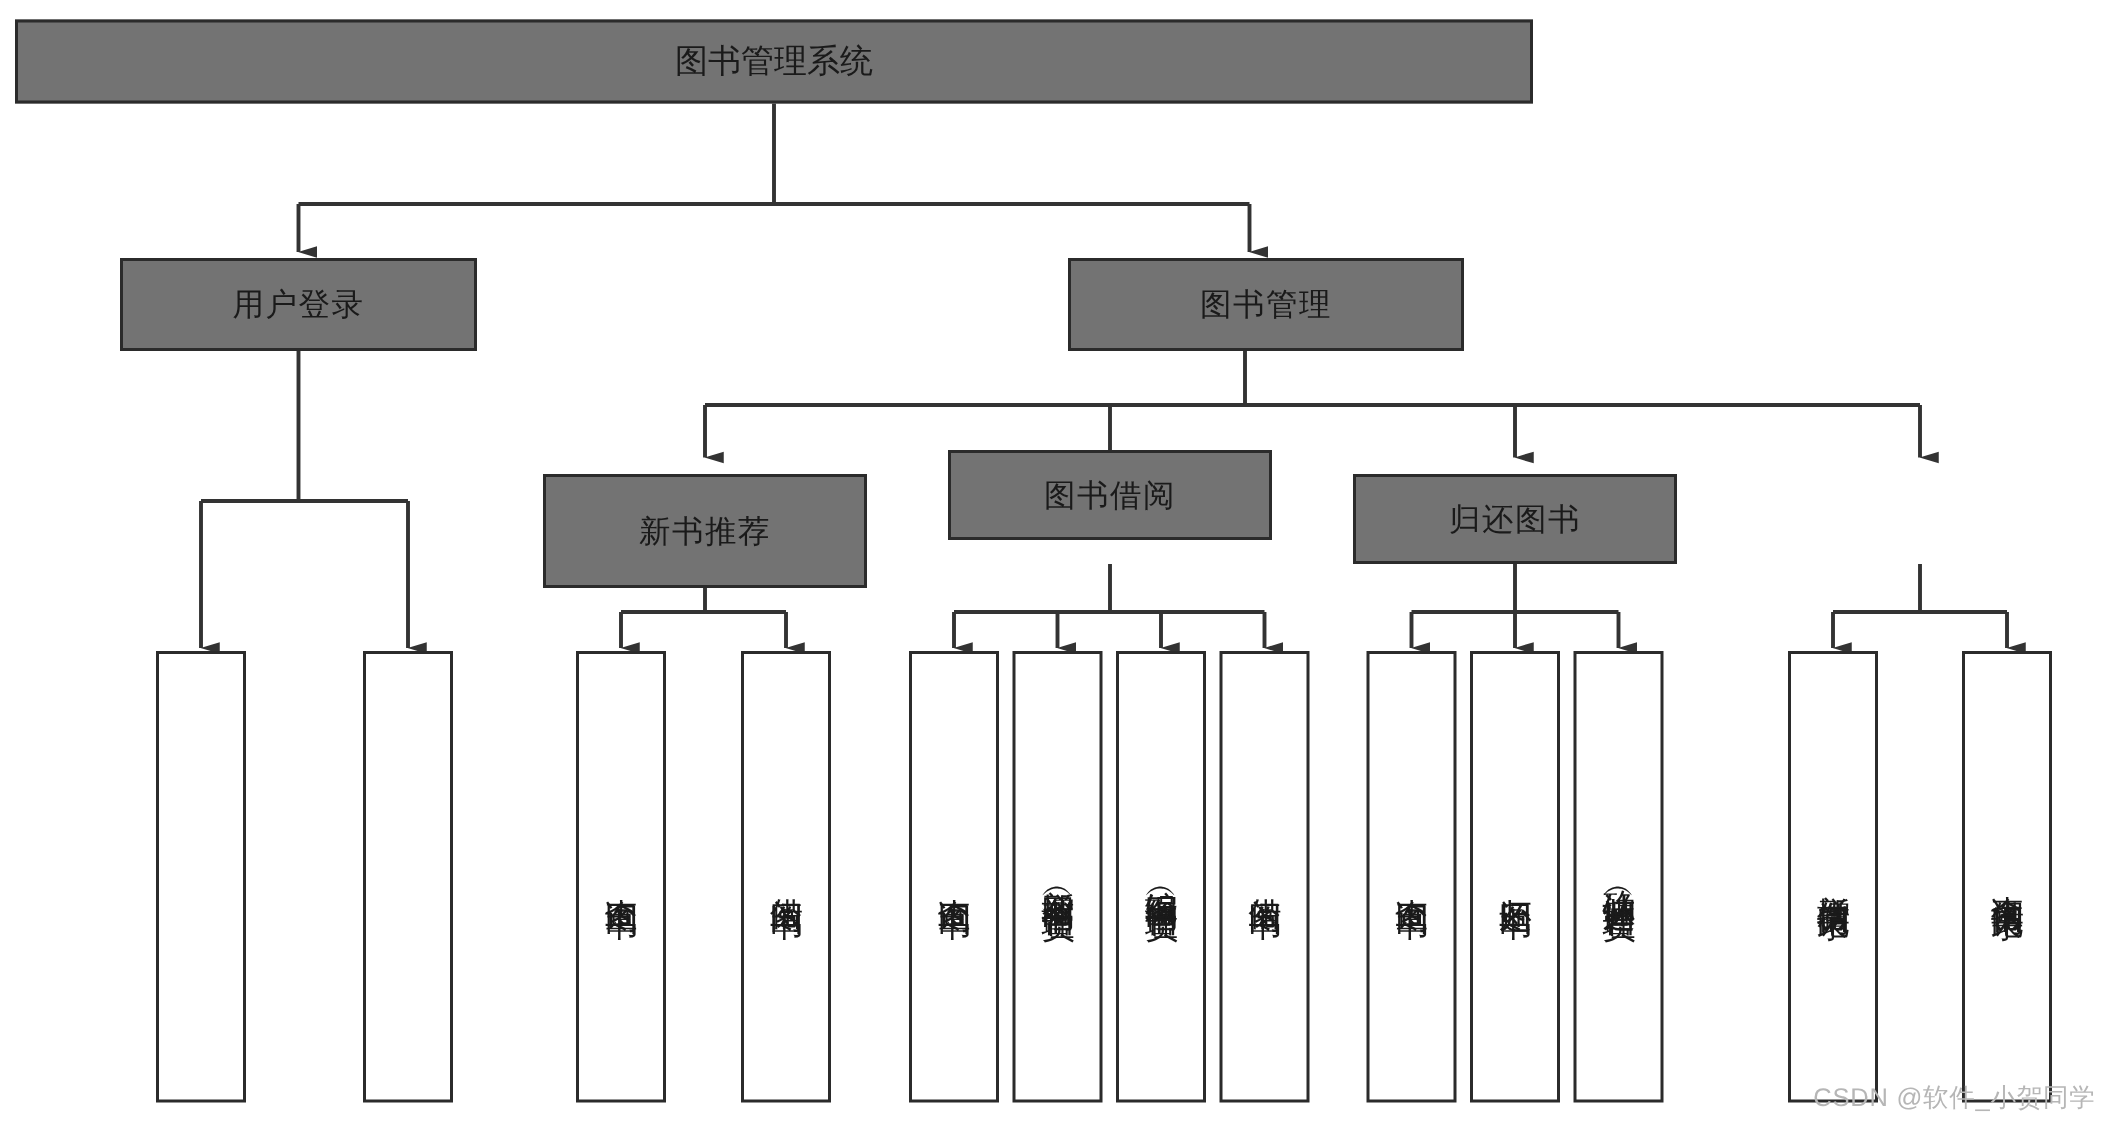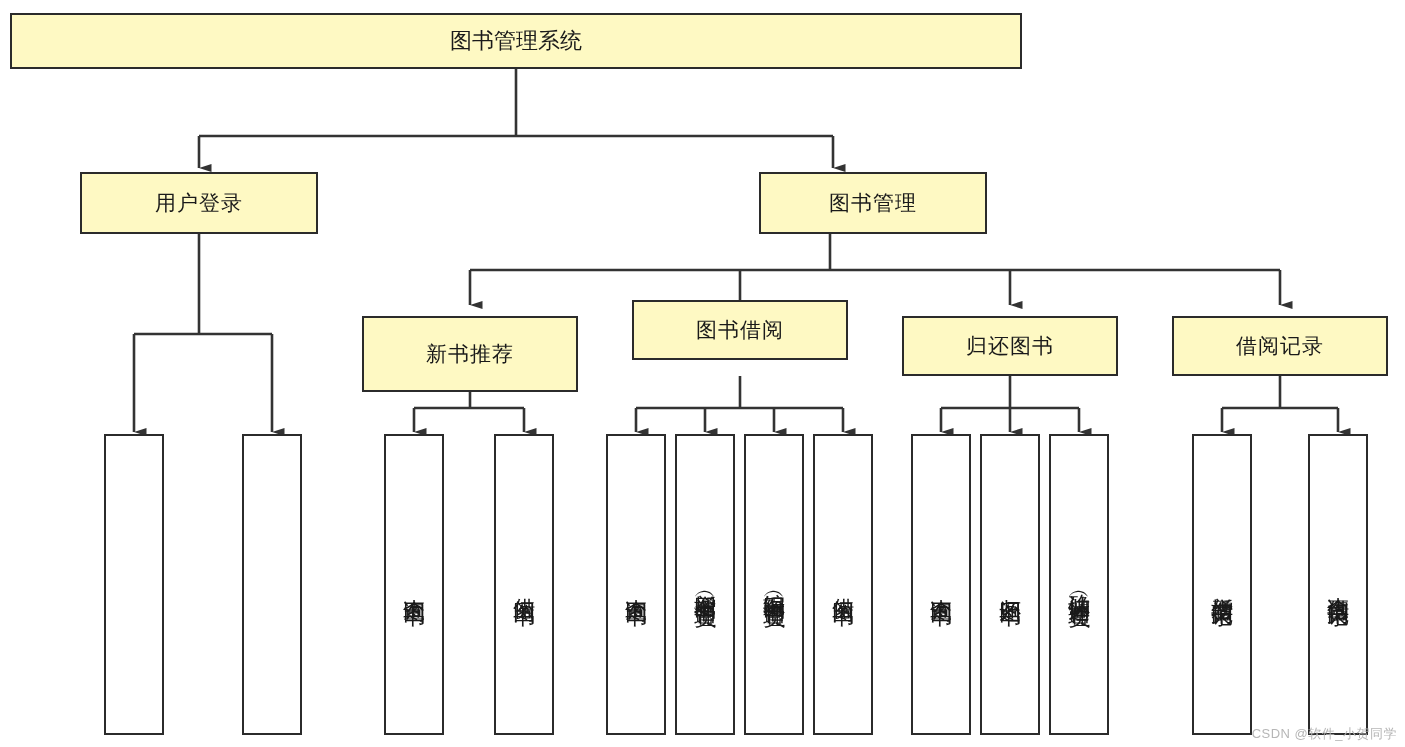--- a/index.html
+++ b/index.html
@@ -8,21 +8,21 @@
     background:#ffffff;
     font-family:"Liberation Sans","DejaVu Sans",sans-serif;
     overflow:hidden;
   }
   #stage{position:relative;width:1405px;height:747px;}
   svg#wires{position:absolute;left:0;top:0;width:1405px;height:747px;}
 
   .node{
     position:absolute;
     box-sizing:border-box;
-    background:#fef9c3;
+    background:#737373;
     border:2.5px solid #2b2b2b;
     display:flex;
     align-items:center;
     justify-content:center;
     color:#1a1a1a;
   }
   .node.h{ font-size:21px; letter-spacing:1px; }
   .node.root{ font-size:22px; }
 
   .leaf{
@@ -42,21 +42,21 @@
     line-height:1.12;
     letter-spacing:2px;
     color:#1a1a1a;
     white-space:nowrap;
   }
   .leaf.bottomalign{ align-items:flex-end; padding-bottom:8px; }
 
   #watermark{
     position:absolute;
     right:8px; bottom:4px;
-    font-size:13px;
+    font-size:17px;
     color:#b6b6b6;
     letter-spacing:0.5px;
     white-space:nowrap;
   }
 </style>
 </head>
 <body>
 
 <div id="stage">
 
@@ -107,26 +107,25 @@
       <path d="M1280,376 L1280,408"></path>
       <path d="M1222,408 L1338,408"></path>
       <path d="M1222,408 L1222,432" marker-end="url(#arw)"></path>
       <path d="M1338,408 L1338,432" marker-end="url(#arw)"></path>
     </g>
   </svg>
 
   <div class="node root" style="left:10px;top:13px;width:1012px;height:56px;">图书管理系统</div>
 
   <div class="node h" style="left:80px;top:172px;width:238px;height:62px;">用户登录</div>
-  <div class="node h" style="left:712px;top:172px;width:228px;height:62px;margin-left:47px;">图书管理</div>
+  <div class="node h" style="left:712px;top:172px;width:264px;height:62px;">图书管理</div>
 
   <div class="node h" style="left:362px;top:316px;width:216px;height:76px;">新书推荐</div>
   <div class="node h" style="left:632px;top:300px;width:216px;height:60px;">图书借阅</div>
   <div class="node h" style="left:902px;top:316px;width:216px;height:60px;">归还图书</div>
-  <div class="node h" style="left:1172px;top:316px;width:216px;height:60px;">借阅记录</div>
 
   <div class="leaf bottomalign" style="left:104px;top:434px;width:60px;height:301px;">
     <span class="vtext">用户登录</span>
   </div>
   <div class="leaf bottomalign" style="left:242px;top:434px;width:60px;height:301px;">
     <span class="vtext">注销登录</span>
   </div>
 
   <div class="leaf" style="left:384px;top:434px;width:60px;height:301px;">
     <span class="vtext">查询图书</span>

